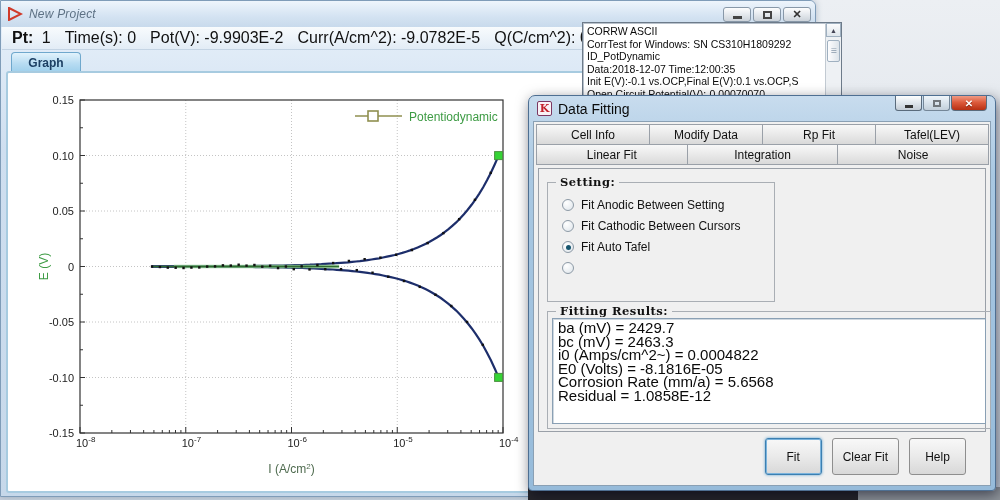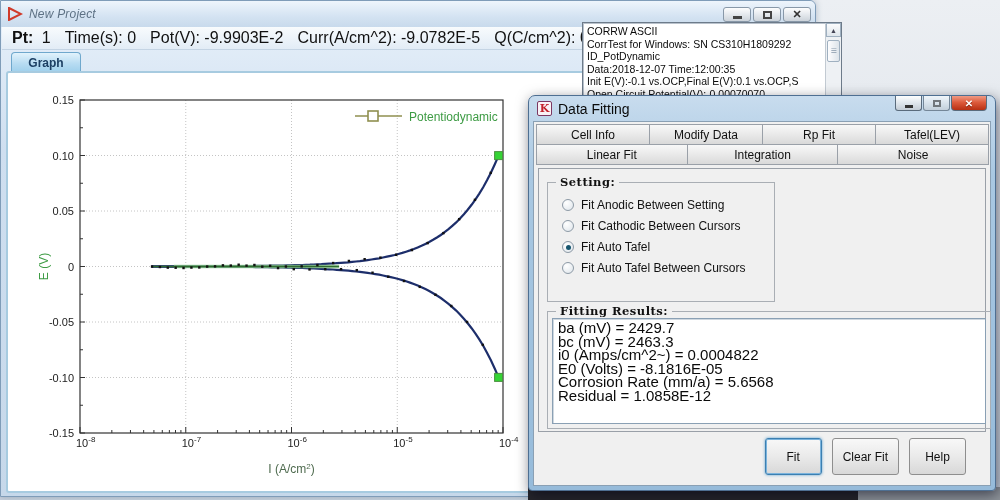--- a/index.html
+++ b/index.html
@@ -351,21 +351,20 @@
         <div class="radio-row" style="top:35px">
           <span class="radio-circle"></span>
           <span class="radio-label">Fit Cathodic Between Cursors</span>
         </div>
         <div class="radio-row" style="top:56px">
           <span class="radio-circle checked"></span>
           <span class="radio-label">Fit Auto Tafel</span>
         </div>
         <div class="radio-row" style="top:77px">
           <span class="radio-circle"></span>
-          <span class="radio-label">Fit Auto Tafel Between Cursors</span>
         </div>
       </div>
 
       <div class="groupbox gb-results">
         <span class="groupbox-label">Fitting Results:</span>
         <div class="results-box" id="results-box">
             <div>ba (mV) = 2429.7</div>
             <div>bc (mV) = 2463.3</div>
             <div>i0 (Amps/cm^2~) = 0.0004822</div>
             <div>E0 (Volts) = -8.1816E-05</div>

